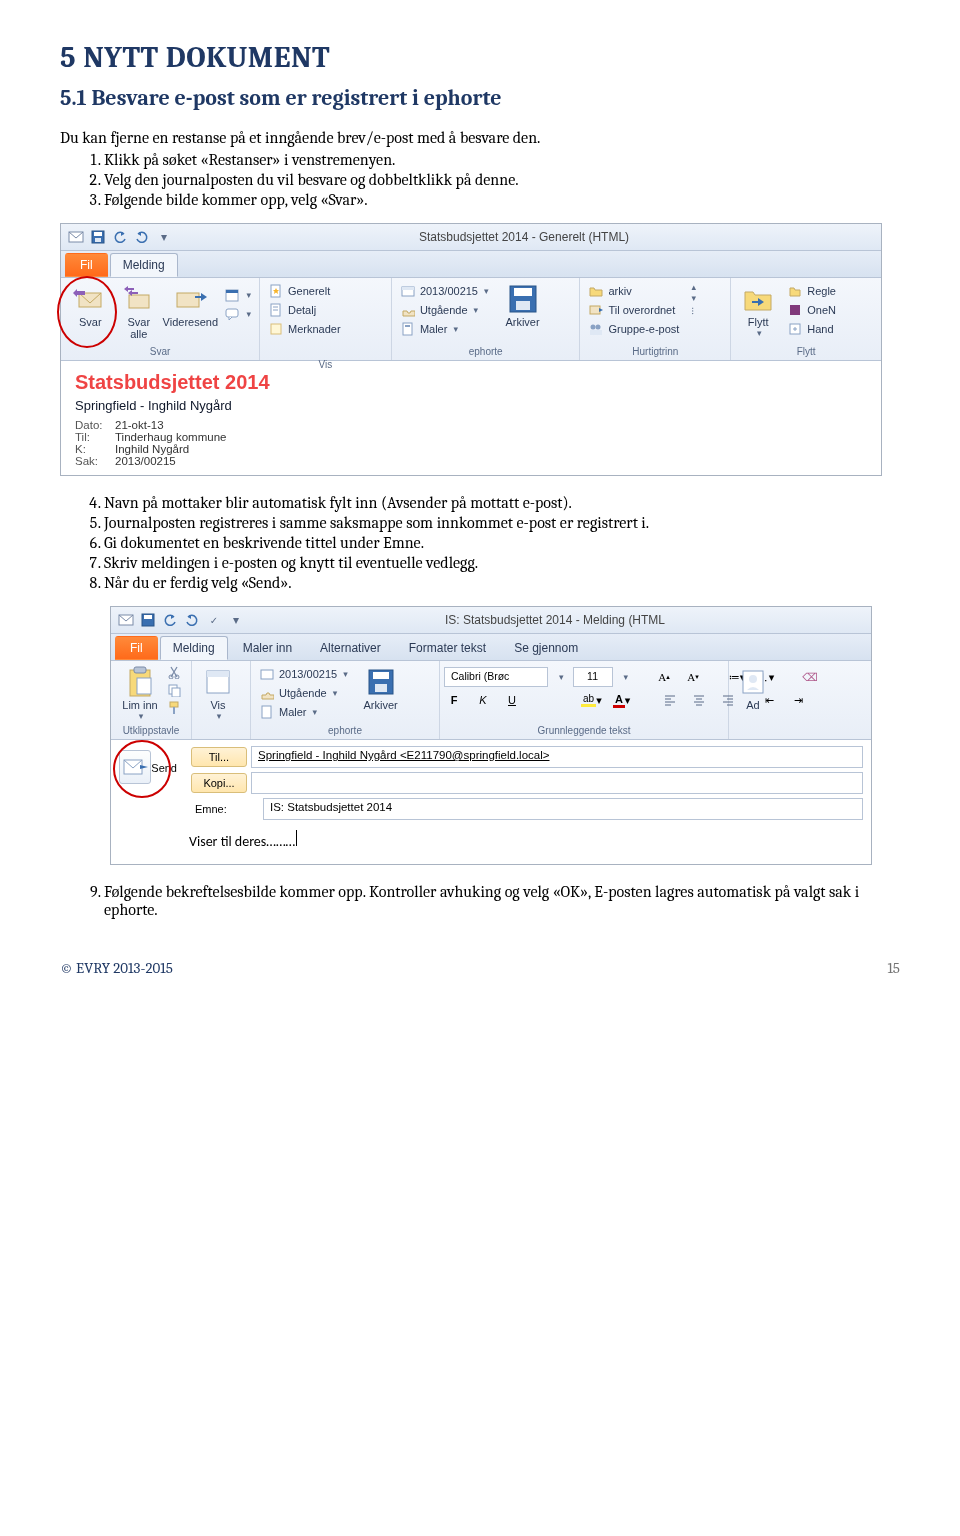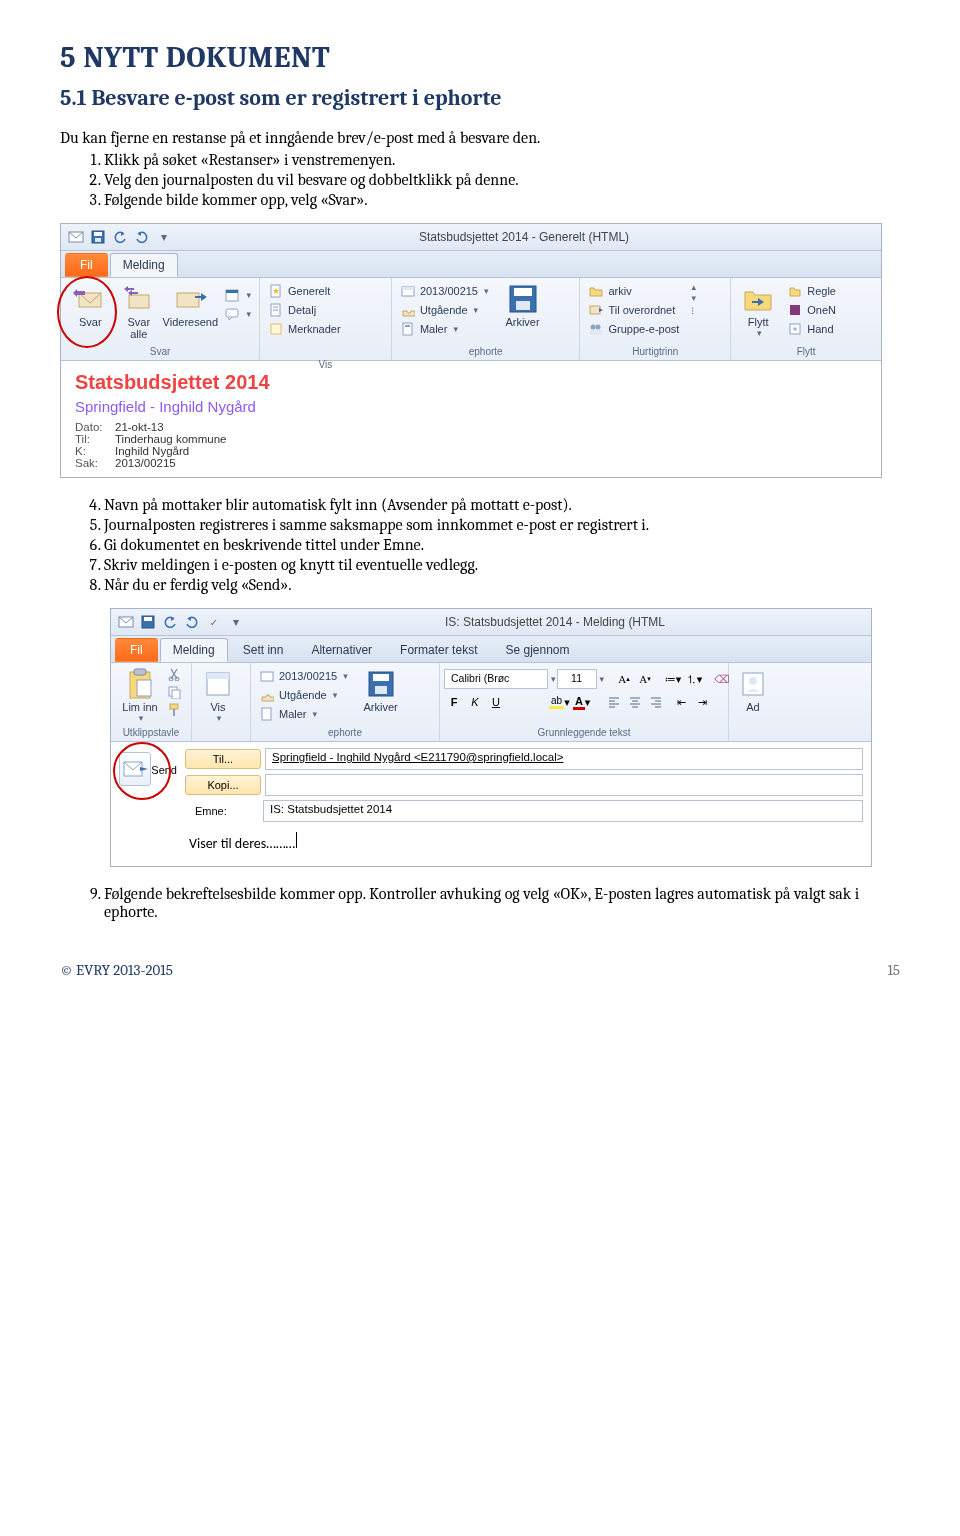--- a/index.html
+++ b/index.html
@@ -124,21 +124,21 @@
   .circle {
     position: absolute; border: 2px solid #c00; border-radius: 50%;
     pointer-events: none;
   }
 
   .msg-hdr {
     padding: 10px 12px 8px 14px;
     font-family: "Segoe UI", Tahoma, sans-serif;
   }
   .msg-subject { font-size: 20px; font-weight: bold; color:#ef4444; margin-bottom: 4px; }
-  .msg-from { font-size: 15px; color:#8b5cf6; margin-bottom: 6px; }
+  .msg-from { font-size: 13px; color:#0f172a; margin-bottom: 6px; }
   .msg-row { font-size: 11.5px; color:#333; display:flex; }
   .msg-row .k { width: 40px; color:#555; }
 
   
   .compose {
     border: 1px solid #a8b2c0;
     font-family: "Segoe UI", Tahoma, sans-serif;
     font-size: 12px;
     margin: 10px 0 18px 0;
     background:#fff;
@@ -159,39 +159,39 @@
     width: 40px; height: 32px; border:1px solid #b8c4d6;
     background: linear-gradient(#fdfefe,#eaf0f8);
     display:flex; align-items:center; justify-content:center;
     border-radius:3px;
   }
   .send-label { font-size:11px; margin-top:2px; }
   .fields { flex:1; }
   .field-row { display:flex; align-items:center; gap:4px; margin-bottom:4px; }
   .pill {
     min-width: 54px; text-align:center; font-size:11px;
-    padding:3px 10px; background: linear-gradient(#fff2d6,#ffe6ae);
-    border:1px solid #d9be7a; border-radius:3px;
+    padding:3px 0; background: linear-gradient(#fff2d6,#ffe6ae);
+    border:1px solid #d9be7a; border-radius:3px;margin-left:6px;
   }
   .plain-label { min-width:54px; font-size:11px; padding:3px 10px; text-align:left; }
   .txtbox {
     flex:1; border:1px solid #b8c4d6; background:#fff;
     font-size:11.5px; padding:2px 6px; height:16px;
   }
   .editor {
     margin-top: 10px; font-family: Calibri, sans-serif; font-size:14px;
     padding-left: 4px;
   }
   .caret { border-left:1px solid #000; height:16px; display:inline-block; margin-left:1px; }
 
   .fmt-btn {
     min-width:18px; height:18px; display:flex; align-items:center; justify-content:center;
     font-size:11px; border:1px solid transparent;
   }
-  .fmt-row { display:flex; gap:1px; align-items:center; }
+  .fmt-row { display:flex; gap:9px; align-items:center; }
 
   .footer {
     display:flex; justify-content:space-between;
     font-size:15px; color:#1f3864; margin-top: 40px;
   }
   .footer .copy { color:#1f3864; }
   .footer .pn { color:#737373; }
   .ol-extra li { margin: 2px 0; }
 </style>
 </head>
@@ -535,21 +535,21 @@
       <span class="qat-btn">
           <span style="color:#5a6b87">▾</span>
         </span>
     </div>
     <div class="title-text">IS: Statsbudsjettet 2014  -  Melding (HTML</div>
   </div>
 
   <div class="ribbon-tabs">
     <div class="tab fil">Fil</div>
     <div class="tab active">Melding</div>
-    <div class="tab">Sett inn</div>
+    <div class="tab">Maler inn</div>
     <div class="tab">Alternativer</div>
     <div class="tab">Formater tekst</div>
     <div class="tab">Se gjennom</div>
   </div>
 
   <div class="compose-ribbon">
     <div class="ribbon-group" style="width:72px;">
       <div class="group-body">
         <div class="big-btn" style="width:50px;">
           <span class="ico">

